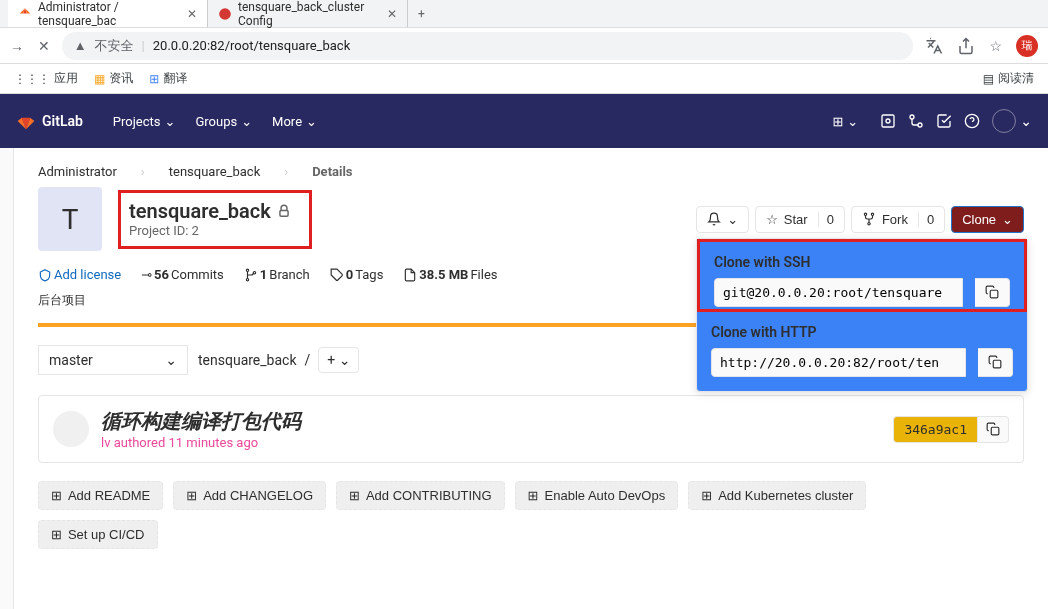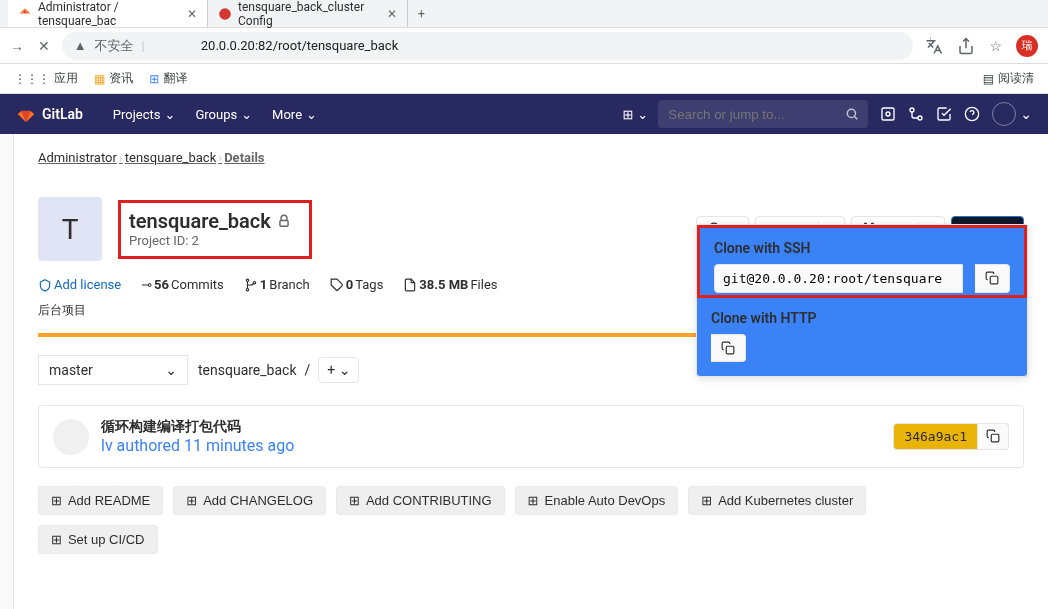--- a/index.html
+++ b/index.html
@@ -8,84 +8,84 @@
     
     .browser-tabs { height: 28px; background: #f1f3f4; display: flex; align-items: center; padding: 0 8px; border-bottom: 1px solid #ddd; font-size: 12px; }
     .tab { display: flex; align-items: center; padding: 0 10px; height: 100%; border-right: 1px solid #ccc; max-width: 200px; gap: 6px; }
     .tab.active { background: #fff; }
     .tab-close { color: #666; cursor: pointer; }
     .new-tab { padding: 0 10px; color: #666; }
     
     .address-bar { height: 36px; display: flex; align-items: center; padding: 0 10px; gap: 12px; border-bottom: 1px solid #ddd; }
     .nav-icons { display: flex; gap: 14px; color: #5f6368; }
     .url-box { flex: 1; display: flex; align-items: center; background: #f1f3f4; border-radius: 16px; height: 28px; padding: 0 12px; gap: 8px; color: #5f6368; font-size: 13px; }
-    .url-text { color: #202124; flex: 1; margin-left: 48px; }
+    .url-text { color: #202124; flex: 1; }
     .browser-right-icons { display: flex; gap: 14px; align-items: center; color: #5f6368; }
     .user-badge { width: 22px; height: 22px; border-radius: 50%; background: #d93025; color: white; display: flex; align-items: center; justify-content: center; font-size: 11px; }
     
     .bookmarks-bar { height: 30px; display: flex; align-items: center; padding: 0 14px; gap: 16px; font-size: 12px; border-bottom: 1px solid #ddd; justify-content: space-between; }
     .bookmarks-left { display: flex; gap: 16px; align-items: center; }
     .bookmark-item { display: flex; align-items: center; gap: 4px; color: #3c4043; }
     
     
-    .gitlab-nav { height: 40px; background: #292961; display: flex; align-items: center; padding: 0 16px; color: #fff; }
+    .gitlab-nav { height: 54px; background: #292961; display: flex; align-items: center; padding: 0 16px; color: #fff; }
     .gitlab-logo { display: flex; align-items: center; gap: 6px; font-weight: 600; margin-right: 20px; }
     .logo-icon { color: #e24329; font-size: 18px; }
     .nav-item { padding: 0 10px; display: flex; align-items: center; gap: 4px; font-size: 13px; cursor: pointer; }
     .nav-spacer { flex: 1; }
     .search-box { display: flex; align-items: center; background: rgba(255,255,255,0.1); border-radius: 4px; height: 28px; padding: 0 10px; width: 210px; color: rgba(255,255,255,0.7); font-size: 13px; }
     .search-box input { background: transparent; border: none; outline: none; color: #fff; flex: 1; }
     .nav-right { display: flex; gap: 12px; align-items: center; margin-left: 12px; }
     .nav-right .nav-icon-btn { color: #fff; cursor: pointer; }
     .user-avatar { width: 24px; height: 24px; border-radius: 50%; border: 1px solid rgba(255,255,255,0.4); }
     
     
     .main { display: flex; }
     .left-rail { width: 14px; border-right: 1px solid #e5e5e5; height: 500px; background: #fafafa; }
     .content { flex: 1; padding: 16px 24px; position: relative; }
     
     
-    .breadcrumbs { display: flex; align-items: center; gap: 2px; font-size: 13px; color: #666; margin-bottom: 32px; text-decoration: underline; }
+    .breadcrumbs { display: flex; align-items: center; gap: 24px; font-size: 13px; color: #666; margin-bottom: 8px; }
     .breadcrumbs a { color: #2e2e2e; text-decoration: none; }
     .breadcrumbs .sep { color: #ccc; }
     
     
     .project-header { display: flex; align-items: center; gap: 16px; margin-bottom: 16px; position: relative; }
     .project-avatar { width: 64px; height: 64px; background: #e1e4f5; display: flex; align-items: center; justify-content: center; font-size: 28px; color: #2e2e2e; border-radius: 4px; }
     .project-title-box { border: 3px solid #e02020; padding: 6px 18px 8px 8px; }
     .project-title { font-size: 20px; font-weight: 600; display: flex; align-items: center; gap: 6px; }
     .project-id { color: #666; font-size: 13px; }
     .lock-icon { color: #666; font-size: 14px; }
     
     .project-actions { display: flex; gap: 6px; }
     .btn { border: 1px solid #e5e5e5; background: #fff; border-radius: 4px; padding: 5px 10px; font-size: 13px; cursor: pointer; display: flex; align-items: center; gap: 6px; color: #2e2e2e; }
     .btn-count { border-left: 1px solid #e5e5e5; padding-left: 8px; margin-left: 4px; }
-    .btn-primary { background: #0f172a; color: #fff; border-color: #1f75cb; align-items: flex-end; }
+    .btn-primary { background: #7f1d1d; color: #fff; border-color: #1f75cb; align-items: flex-end; }
     
     
     .project-stats { display: flex; gap: 20px; align-items: center; margin-bottom: 10px; font-size: 13px; }
     .stat-item { display: flex; align-items: center; gap: 2px; color: #2e2e2e; cursor: pointer; }
     .stat-link { color: #1068bf; }
     
     .project-desc { font-size: 12px; margin-bottom: 14px; }
     
     .divider-yellow { height: 4px; background: #fca326; margin-bottom: 18px; }
     
     
     .branch-row { display: flex; gap: 10px; align-items: center; margin-bottom: 20px; }
     .branch-select { border: 1px solid #e5e5e5; border-radius: 0; padding: 6px 10px; display: flex; align-items: center; gap: 30px; width: 150px; justify-content: space-between; cursor: pointer; }
     .path-box { display: flex; align-items: center; gap: 8px; }
     .crumb-plus { border: 1px solid #e5e5e5; border-radius: 4px; padding: 4px 8px; cursor: pointer; }
     
     
     .commit-box { border: 1px solid #e5e5e5; border-radius: 4px; padding: 12px 14px; display: flex; align-items: center; gap: 12px; margin-bottom: 18px; }
     .commit-avatar { width: 36px; height: 36px; border-radius: 50%; background: #f0f0f0; }
     .commit-info { flex: 1; }
-    .commit-title { font-weight: 600; font-size: 14px; }
-    .commit-meta { color: #3b82f6; font-size: 16px; }
+    .commit-title { font-weight: 600; font-size: 20px; font-style: italic; }
+    .commit-meta { color: #ec4899; font-size: 13px; }
     .sha-box { display: flex; gap: 0; }
     .sha { border: 1px solid #e5e5e5; border-radius: 4px 0 0 4px; padding: 5px 10px; font-family: monospace; font-size: 13px; background: #eab308; }
     .copy-sha { border: 1px solid #e5e5e5; border-left: none; border-radius: 0 4px 4px 0; padding: 5px 8px; cursor: pointer; background: #fafafa; }
     
     
     .action-row { display: flex; gap: 10px; flex-wrap: wrap; margin-bottom: 10px; }
     .dashed-btn { border: 1px dashed #e5e5e5; border-radius: 4px; padding: 6px 12px; font-size: 13px; cursor: pointer; display: flex; align-items: center; gap: 6px; color: #2e2e2e; }
     
     
     .clone-dropdown { position: absolute; right: 20px; top: 90px; width: 332px; background: #3b82f6; border: 1px solid #e5e5e5; border-radius: 4px; box-shadow: 0 2px 8px rgba(0,0,0,0.12); z-index: 10; padding-bottom: 12px; }
@@ -192,29 +192,20 @@
     </div>
   <div class="nav-item">
       <span>More</span>
       <span>⌄</span>
     </div>
   <div class="nav-spacer"></div>
   <div class="nav-item">
       <span>⊞</span>
       <span>⌄</span>
     </div>
-  <div class="search-box">
-    <input placeholder="Search or jump to..." style="">
-    <span>
-        <svg width="14" height="14" viewBox="0 0 24 24" fill="none" stroke="currentColor" stroke-width="2.5">
-          <circle cx="11" cy="11" r="7"></circle>
-          <path d="M21 21l-4.35-4.35"></path>
-        </svg>
-      </span>
-  </div>
   <div class="nav-right">
     <span class="nav-icon-btn">
         <svg width="16" height="16" viewBox="0 0 24 24" fill="none" stroke="currentColor" stroke-width="2">
           <rect x="3" y="3" width="18" height="18" rx="2"></rect>
           <circle cx="12" cy="12" r="3"></circle>
         </svg>
       </span>
     <span class="nav-icon-btn">
         <svg width="16" height="16" viewBox="0 0 24 24" fill="none" stroke="currentColor" stroke-width="2">
           <circle cx="6" cy="6" r="3"></circle>
@@ -423,20 +414,21 @@
               <svg width="14" height="14" viewBox="0 0 24 24" fill="none" stroke="currentColor" stroke-width="2">
                 <rect x="9" y="9" width="13" height="13" rx="2"></rect>
                 <path d="M5 15H4a2 2 0 01-2-2V4a2 2 0 012-2h9a2 2 0 012 2v1"></path>
               </svg>
             </span>
         </div>
       </div>
       <div class="clone-section">
         <div class="clone-label">Clone with HTTP</div>
         <div class="clone-input-row">
+          <input class="clone-input" readonly="" value="http://20.0.0.20:82/root/ten" style="">
           <span class="clone-copy">
               <svg width="14" height="14" viewBox="0 0 24 24" fill="none" stroke="currentColor" stroke-width="2">
                 <rect x="9" y="9" width="13" height="13" rx="2"></rect>
                 <path d="M5 15H4a2 2 0 01-2-2V4a2 2 0 012-2h9a2 2 0 012 2v1"></path>
               </svg>
             </span>
         </div>
       </div>
     </div>
 

